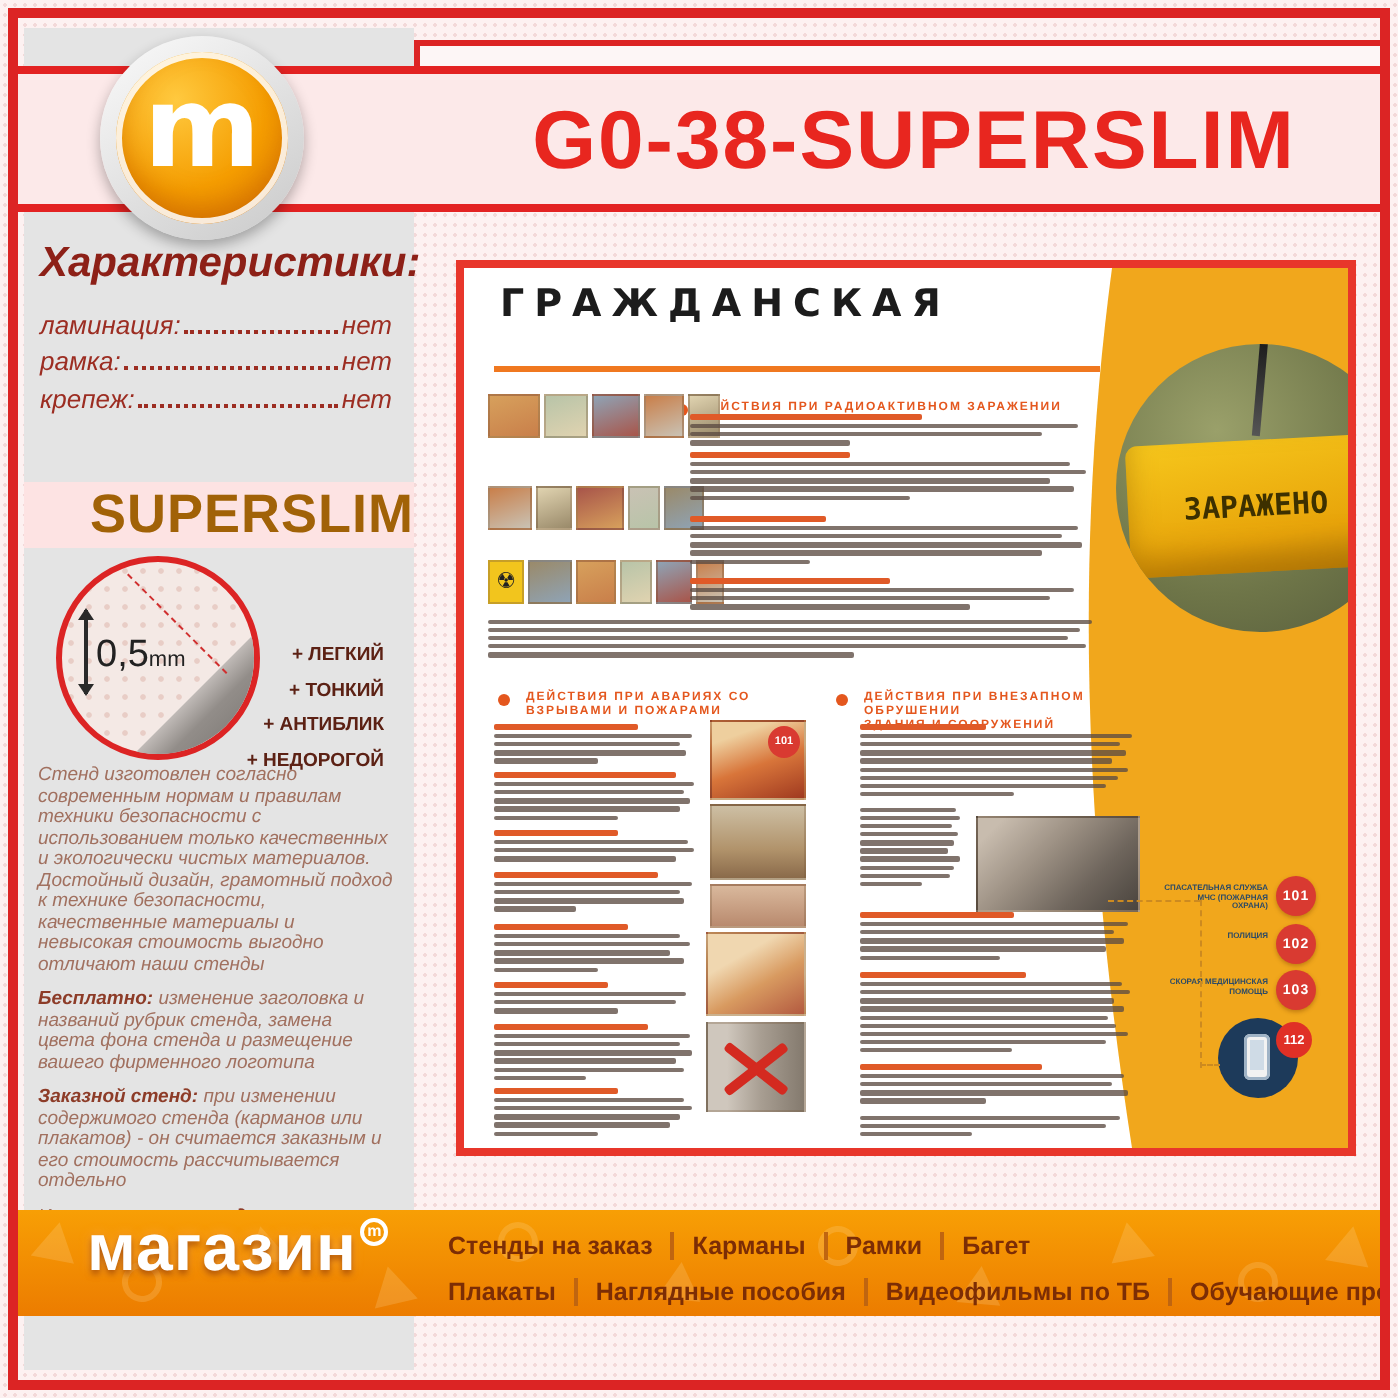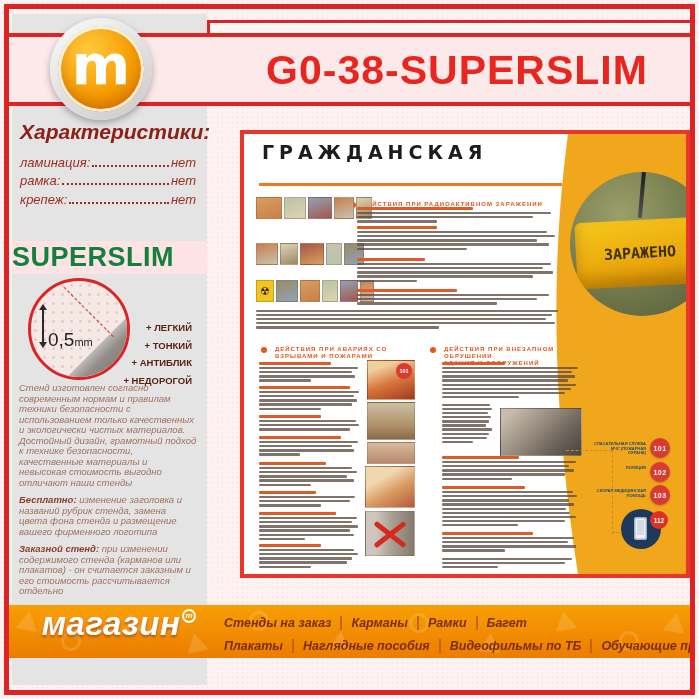--- a/index.html
+++ b/index.html
@@ -29,48 +29,48 @@
               font-family:"DejaVu Sans",sans-serif;}
   
   .sidebar{position:absolute;left:12px;top:14px;width:195px;height:671px;background:#e4e4e4;z-index:1;}
   .char-title{position:absolute;left:20px;top:120px;width:180px;font-size:21px;font-weight:bold;
               font-style:italic;color:#8d2017;z-index:2;}
   .specs{position:absolute;left:20px;top:151px;width:176px;z-index:2;font-style:italic;
          font-size:13px;color:#9c2d22;}
   .spec-row{display:flex;align-items:flex-end;height:18.5px;}
   .spec-dots{flex:1;border-bottom:2px dotted #9c2d22;margin:0 2px 3px 2px;}
   .superslim{position:absolute;left:12px;top:241px;width:195px;height:33px;background:#fde3e3;
-             z-index:2;text-align:left;line-height:33px;font-size:27px;font-weight:bold;
-             color:#15803d;letter-spacing:0.5px;}
+             z-index:2;text-align:right;line-height:33px;font-size:27px;font-weight:bold;
+             color:#a16207;letter-spacing:0.5px;}
   
   .mat-circle{position:absolute;left:28px;top:278px;width:96px;height:96px;border-radius:50%;
               border:3px solid #dc2424;overflow:hidden;z-index:2;background:
               radial-gradient(#e8cdc6 1.2px, transparent 1.6px),#f4e9e5;background-size:9px 9px;}
   .mat-curl{position:absolute;right:-8px;bottom:-6px;width:74px;height:74px;
             background:linear-gradient(135deg,#ffffff 18%,#d3cdca 45%,#928d89 62%,#6e6a66 100%);
             clip-path:polygon(100% 0,100% 100%,0 100%);}
   .mat-dash{position:absolute;right:14px;bottom:40px;width:70px;border-top:1.5px dashed #d03030;
             transform:rotate(45deg);transform-origin:right bottom;}
   .dim-arrow{position:absolute;left:11px;top:24px;width:2px;height:42px;background:#2a2a2a;}
   .dim-arrow:before,.dim-arrow:after{content:"";position:absolute;left:-3px;border-left:4px solid transparent;
             border-right:4px solid transparent;}
   .dim-arrow:before{top:-1px;border-bottom:6px solid #2a2a2a;}
   .dim-arrow:after{bottom:-1px;border-top:6px solid #2a2a2a;}
-  .dim-text{position:absolute;left:17px;top:48px;color:#222;font-size:19px;}
+  .dim-text{position:absolute;left:17px;top:36px;color:#222;font-size:19px;}
   .dim-text .unit{font-size:11px;}
   .plus-list{position:absolute;left:118px;top:322px;width:74px;text-align:right;z-index:2;}
   .plus-list div{font-size:9.5px;font-weight:bold;color:#5c2114;margin-bottom:6.5px;}
   
   .side-paras{position:absolute;left:19px;top:383px;width:178px;z-index:2;font-style:italic;
               font-size:9.5px;line-height:10.5px;color:#a1705f;}
   .side-paras p{margin:0 0 7px 0;}
   .side-paras b{color:#8d3c28;}
   
   .poster{position:absolute;left:228px;top:130px;width:442px;height:440px;background:#fff;
-          border:4px solid #e8362b;z-index:7;overflow:hidden;margin-left:12px;}
+          border:4px solid #e8362b;z-index:7;overflow:hidden;}
   .gold-band{position:absolute;inset:0;width:442px;height:440px;}
   .poster-title{position:absolute;left:18px;top:8px;font-family:"DejaVu Sans",sans-serif;
           font-size:19px;font-weight:bold;color:#1c1c1c;letter-spacing:5px;line-height:20px;}
   .poster-rule{position:absolute;left:15px;top:49px;width:303px;height:3px;background:#f07820;}
   .sec-bullet{position:absolute;width:6px;height:6px;border-radius:50%;background:#e4571e;}
   .sec-head{position:absolute;font-size:6px;font-weight:bold;color:#e4571e;letter-spacing:1px;line-height:7px;}
   
   .sim{position:absolute;}
   .sim .sh{height:3px;background:#e05a28;border-radius:1px;margin-bottom:2.2px;}
   .sim .sl{height:2.2px;background:rgba(92,76,66,.78);border-radius:1px;margin-bottom:1.9px;}
@@ -108,21 +108,21 @@
             background:#e03026;color:#fff;font-weight:bold;font-size:6.5px;display:flex;
             align-items:center;justify-content:center;z-index:2;}
   .phone{position:absolute;left:13px;top:8px;width:13px;height:23px;border-radius:3px;
             background:#f2f2f2;box-shadow:inset 0 0 0 1.5px #9fb3c6;}
   .phone:after{content:"";position:absolute;left:3px;top:3px;right:3px;bottom:5px;background:#cfdbe6;}
   .dash-v{position:absolute;left:368px;top:316px;height:84px;border-left:1.5px dashed #cc8a20;}
   .dash-h1{position:absolute;left:322px;top:316px;width:46px;border-top:1.5px dashed #cc8a20;}
   .dash-h2{position:absolute;left:368px;top:398px;width:10px;border-top:1.5px dashed #cc8a20;}
   
   .navbar{position:absolute;left:9px;top:605px;width:681px;height:53px;z-index:9;overflow:hidden;
-          background:linear-gradient(180deg,#f89f05,#ec7c00);font-style:italic;}
+          background:linear-gradient(180deg,#f89f05,#ec7c00);}
   .shop-logo{position:absolute;left:24px;top:3px;width:172px;text-align:center;cursor:pointer;}
   .shop-logo .l1{font-size:33px;line-height:32px;font-weight:bold;color:#fff;letter-spacing:0.5px;
           text-shadow:0 2px 3px rgba(150,60,0,.75),0 0 6px rgba(255,170,60,.9);}
   .shop-logo .l2{font-size:14.5px;font-weight:bold;color:#fff;letter-spacing:1.5px;
           text-shadow:0 2px 3px rgba(150,60,0,.75);}
   .mark{display:inline-block;width:10px;height:10px;border:2px solid #fff;border-radius:50%;
           font-size:8px;line-height:10px;color:#fff;vertical-align:top;margin:1px 0 0 2px;
           text-shadow:none;font-weight:bold;}
   .nav-row{position:absolute;left:206px;display:flex;align-items:center;}
   .nav-row.r1{top:11px;}

